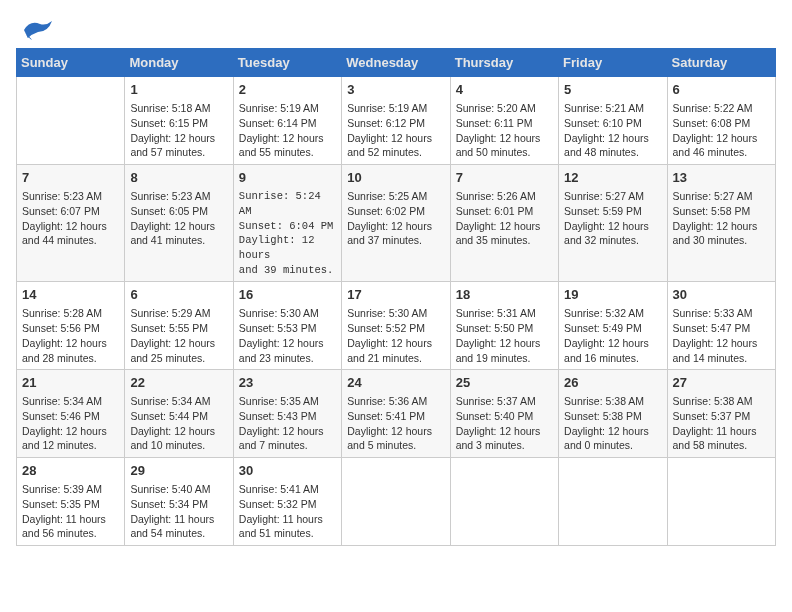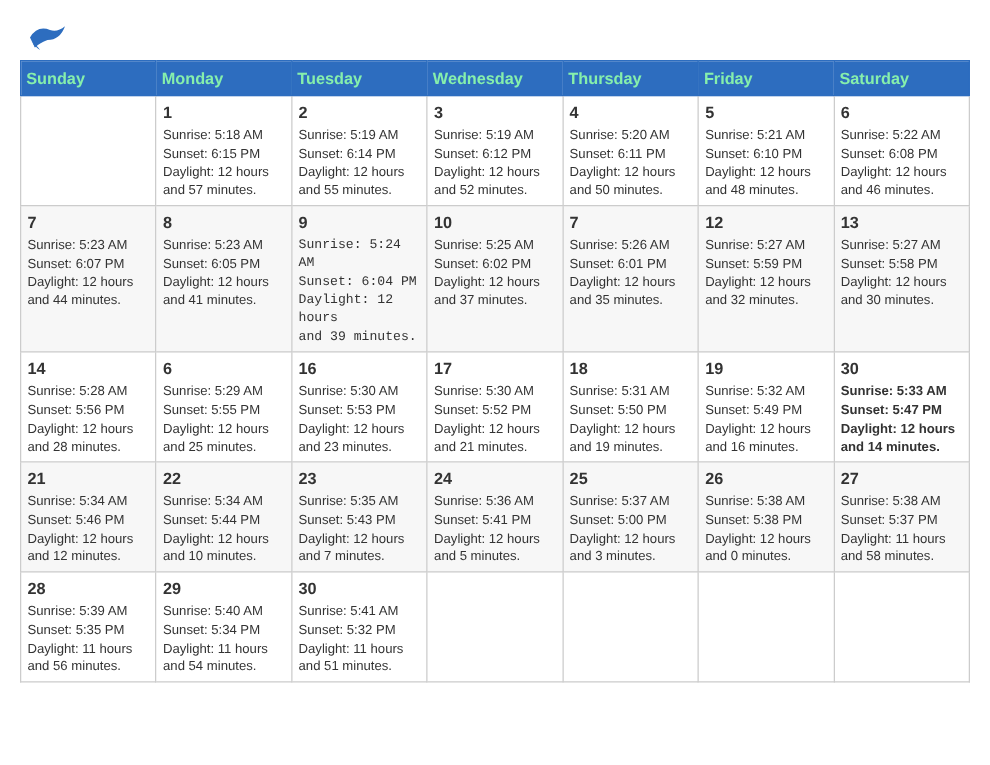--- a/index.html
+++ b/index.html
@@ -33,21 +33,21 @@
       font-size: 16px;
       color: #555;
     }
     table {
       width: 100%;
       border-collapse: collapse;
       font-size: 11px;
     }
     thead tr th {
       background-color: #2d6dbf;
-      color: #86efac;
+      color: #e5e5e5;
       padding: 6px 4px;
       text-align: left;
       font-size: 13px;
       font-weight: bold;
       border: 1px solid #2d6dbf;
     }
     tbody tr td {
       border: 1px solid #ccc;
       vertical-align: top;
       padding: 4px 5px;
@@ -241,21 +241,21 @@
         </td>
         <td>
           <span class="day-num">19</span>
           <div class="day-info" style="white-space: pre-line;">Sunrise: 5:32 AM
 Sunset: 5:49 PM
 Daylight: 12 hours
 and 16 minutes.</div>
         </td>
         <td>
           <span class="day-num">30</span>
-          <div class="day-info" style="white-space: pre-line; font-weight: bold;">Sunrise: 5:33 AM
+          <div class="day-info" style="white-space: pre-line;">Sunrise: 5:33 AM
 Sunset: 5:47 PM
 Daylight: 12 hours
 and 14 minutes.</div>
         </td>
       </tr>
       <tr>
         <td>
           <span class="day-num">21</span>
           <div class="day-info" style="white-space: pre-line;">Sunrise: 5:34 AM
 Sunset: 5:46 PM
@@ -279,21 +279,21 @@
         <td>
           <span class="day-num">24</span>
           <div class="day-info" style="white-space: pre-line;">Sunrise: 5:36 AM
 Sunset: 5:41 PM
 Daylight: 12 hours
 and 5 minutes.</div>
         </td>
         <td>
           <span class="day-num">25</span>
           <div class="day-info" style="white-space: pre-line;">Sunrise: 5:37 AM
-Sunset: 5:00 PM
+Sunset: 5:40 PM
 Daylight: 12 hours
 and 3 minutes.</div>
         </td>
         <td>
           <span class="day-num">26</span>
           <div class="day-info" style="white-space: pre-line;">Sunrise: 5:38 AM
 Sunset: 5:38 PM
 Daylight: 12 hours
 and 0 minutes.</div>
         </td>

